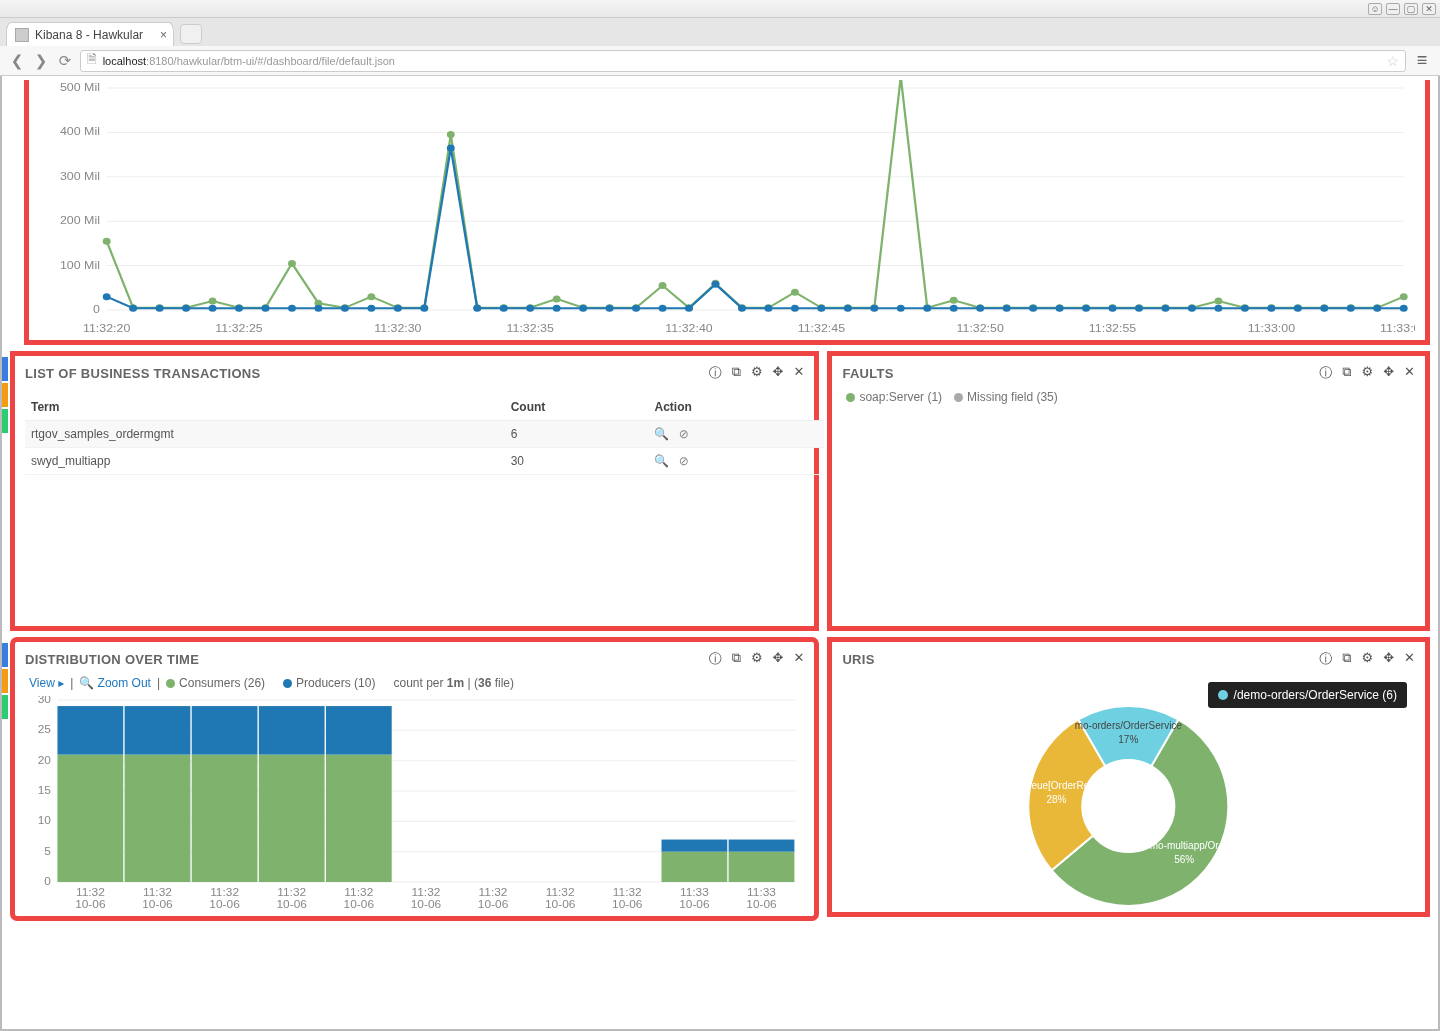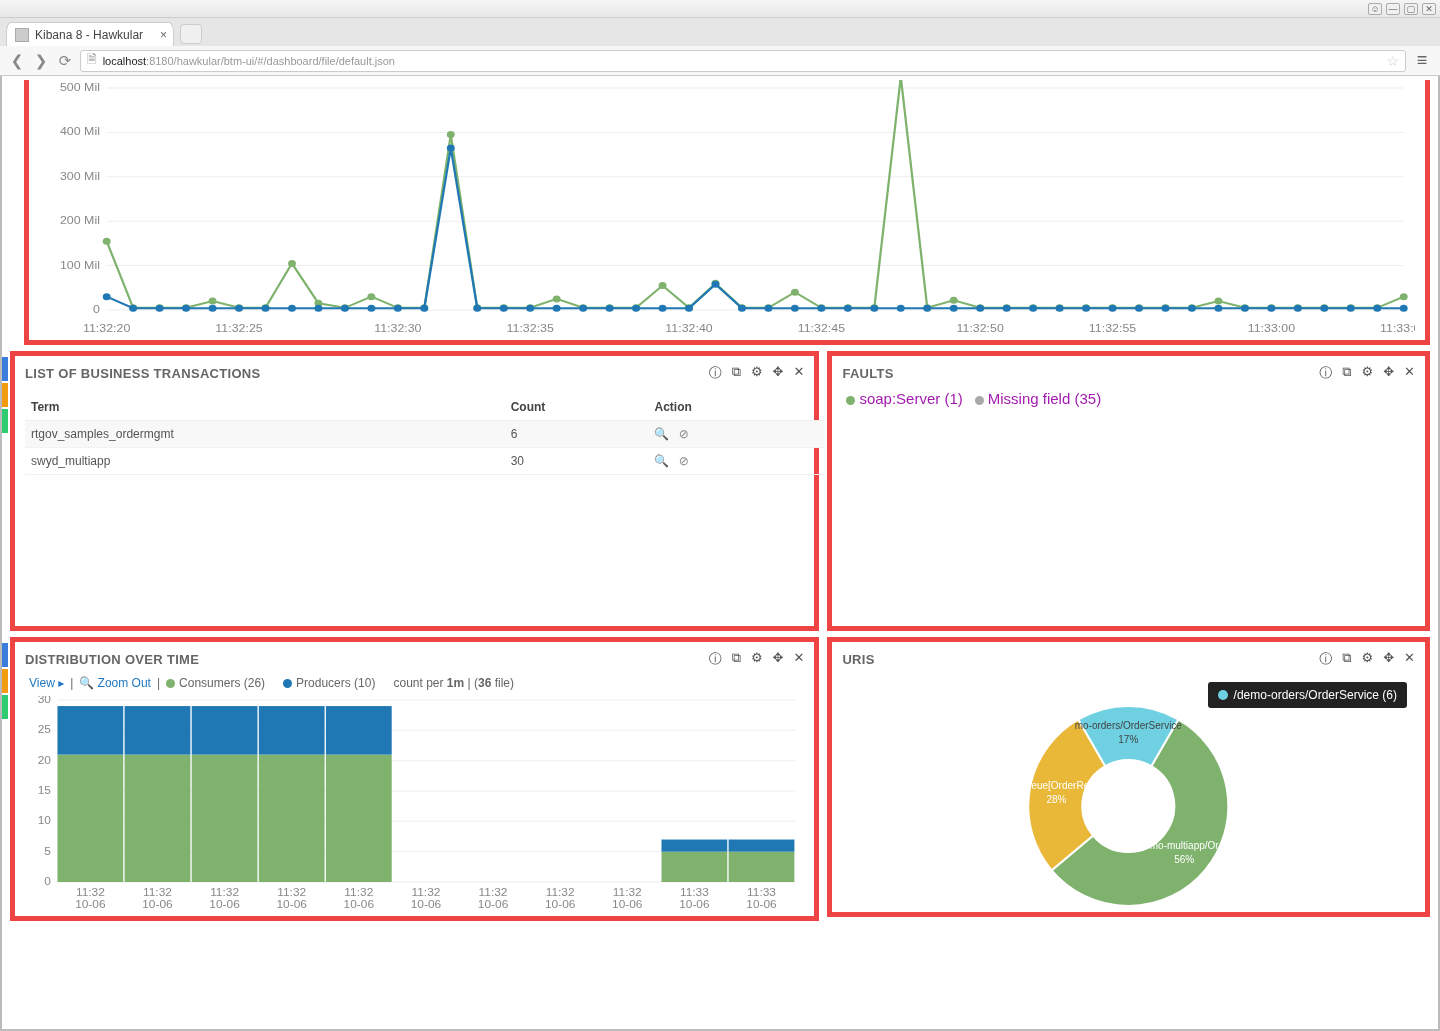--- a/index.html
+++ b/index.html
@@ -50,21 +50,21 @@
   .st-blue{background:#3a7ddc;} .st-orange{background:#f39c12;} .st-green{background:#2ecc71;}
   .rel-pos{position:relative;}
   
   table.bt { width:100%; border-collapse:collapse; margin:4px 20px 10px 10px;}
   table.bt th { text-align:left; padding:6px 6px; font-weight:bold; color:#444; border-bottom:1px solid #eee;}
   table.bt td { padding:6px 6px; border-bottom:1px solid #f2f2f2; color:#555;}
   table.bt tbody tr:first-child { background:#f8f8f8;}
   .action-icons span { color:#888; font-size:12px; margin-right:6px; cursor:pointer;}
   
   .pie-body { height:260px; position:relative;}
-  .pie-legend { font-size:15px; color:#a21caf; padding:0 14px 4px 14px;}
+  .pie-legend { font-size:12px; color:#737373; padding:0 14px 4px 14px;}
   .pie-legend .dot, .dist-legend .dot { display:inline-block; width:9px; height:9px; border-radius:50%; margin-right:4px; vertical-align:middle;}
   .pie-legend .item, .dist-legend .item { margin-right:12px; white-space:nowrap;}
   .g-green{background:#7eb26d;} .g-grey{background:#a9a9a9;} .g-blue{background:#1f78b4;} .g-orange{background:#eab839;} .g-cyan{background:#6ed0e0;}
   
   .dist-head-row { padding:0 14px 6px 14px; font-size:12px; color:#666; display:flex; flex-wrap:wrap; align-items:center; gap:6px;}
   .dist-head-row .link { color:#1f78c1; cursor:pointer;}
   .dist-body { height:220px; margin:0 10px 0 10px;}
   .tooltip-box { position:absolute; background:#222; color:#fff; font-size:12px; padding:6px 10px; border-radius:3px; display:flex; align-items:center; gap:6px; pointer-events:none;}
   .tooltip-box .dot { width:10px; height:10px; border-radius:50%; background:#6ed0e0;}
   .donut-label { font-size:10px; fill:#fff; text-anchor:middle;}
@@ -301,21 +301,21 @@
     </div>
   </div>
 
   <div class="row">
     <div class="left rel-pos">
       <div class="side-tabs">
         <div class="st-blue"></div>
             <div class="st-orange"></div>
             <div class="st-green"></div>
       </div>
-      <div class="panel" style="min-height:280px;">
+      <div class="panel" style="min-height:280px;border-radius:7px;">
         <div class="panel-head">
           <div class="panel-title">DISTRIBUTION OVER TIME</div>
           <div class="panel-tools">
             <span>ⓘ</span>
             <span>⧉</span>
             <span>⚙</span>
             <span>✥</span>
             <span>✕</span>
           </div>
         </div>

